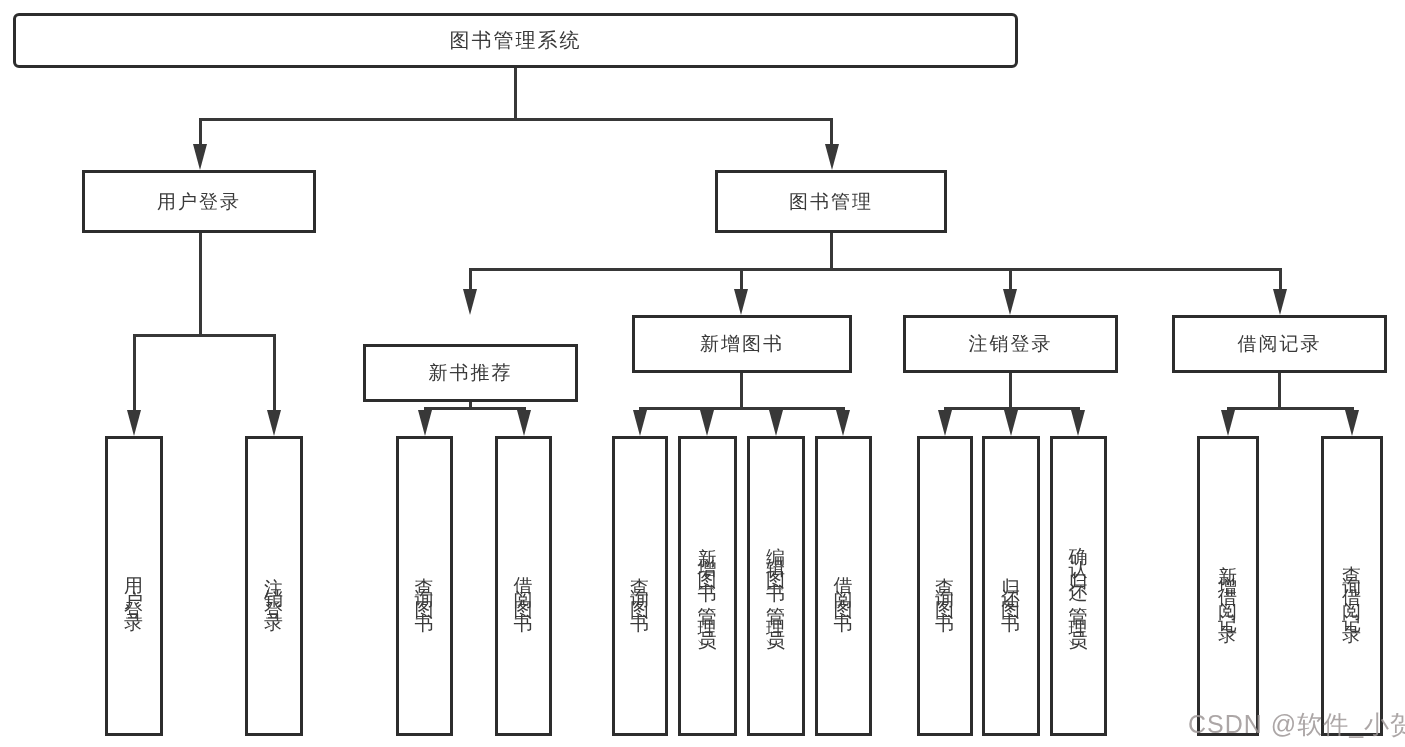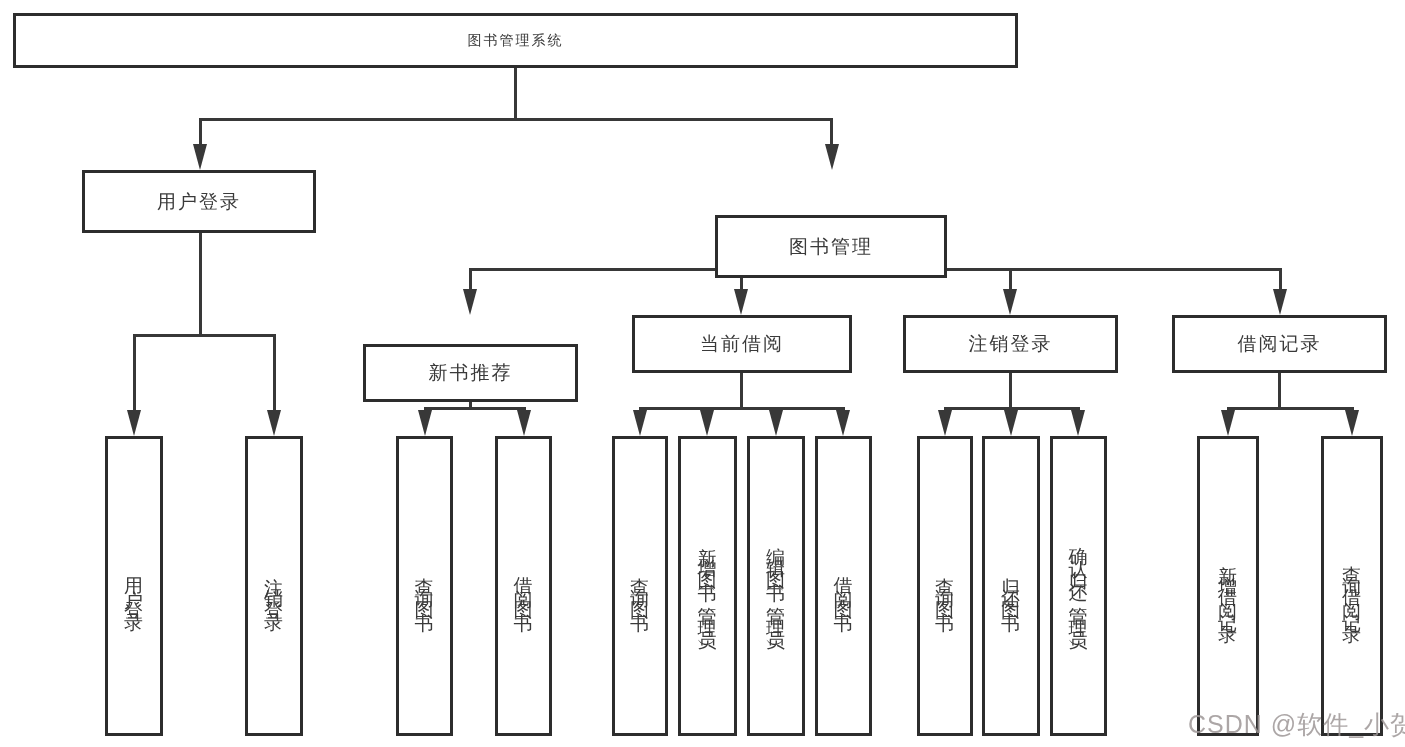--- a/index.html
+++ b/index.html
@@ -5,21 +5,21 @@
   html,body{margin:0;padding:0;background:#ffffff;}
   .stage{
     position:relative;width:1405px;height:747px;background:#ffffff;
     font-family:"Liberation Sans","DejaVu Sans",sans-serif;overflow:hidden;
   }
   .box{
     position:absolute;box-sizing:border-box;border:3px solid #2d2d2d;background:#ffffff;
     display:flex;align-items:center;justify-content:center;
     color:#3a3a3a;font-size:19px;letter-spacing:2px;text-align:center;
   }
-  .rootbox{font-size:14px;}
+  .rootbox{font-size:20px;border-radius:6px;}
   .vbox{
     writing-mode:vertical-rl;text-orientation:mixed;
     font-size:19px;letter-spacing:12px;line-height:1;
   }
   .vline{position:absolute;width:3px;background:#383838;}
   .hline{position:absolute;height:3px;background:#383838;}
   .arrow{
     position:absolute;width:0;height:0;
     border-left:7px solid transparent;border-right:7px solid transparent;
     border-top:26px solid #383838;
@@ -78,24 +78,24 @@
   <div class="arrow" style="left:1071px;top:410px;"></div>
 
   <div class="vline" style="left:1278px;top:373px;height:37px;"></div>
   <div class="hline" style="left:1227px;top:407px;width:127px;"></div>
   <div class="arrow" style="left:1221px;top:410px;"></div>
   <div class="arrow" style="left:1345px;top:410px;"></div>
 
   <div class="box rootbox" style="left:13px;top:13px;width:1005px;height:55px;">图书管理系统</div>
 
   <div class="box" style="left:82px;top:170px;width:234px;height:63px;">用户登录</div>
-  <div class="box" style="left:715px;top:170px;width:232px;height:63px;margin-top:45px;">图书管理</div>
+  <div class="box" style="left:715px;top:170px;width:232px;height:63px;">图书管理</div>
 
   <div class="box" style="left:363px;top:315px;width:215px;height:58px;margin-top:29px;">新书推荐</div>
-  <div class="box" style="left:632px;top:315px;width:220px;height:58px;">当前借阅</div>
+  <div class="box" style="left:632px;top:315px;width:220px;height:58px;">新增图书</div>
   <div class="box" style="left:903px;top:315px;width:215px;height:58px;">注销登录</div>
   <div class="box" style="left:1172px;top:315px;width:215px;height:58px;">借阅记录</div>
 
   <div class="box vbox" style="left:105px;top:436px;width:58px;height:300px;">用户登录</div>
   <div class="box vbox" style="left:245px;top:436px;width:58px;height:300px;">注销登录</div>
 
   <div class="box vbox" style="left:396px;top:436px;width:57px;height:300px;">查询图书</div>
   <div class="box vbox" style="left:495px;top:436px;width:57px;height:300px;">借阅图书</div>
 
   <div class="box vbox" style="left:612px;top:436px;width:56px;height:300px;">查询图书</div>

